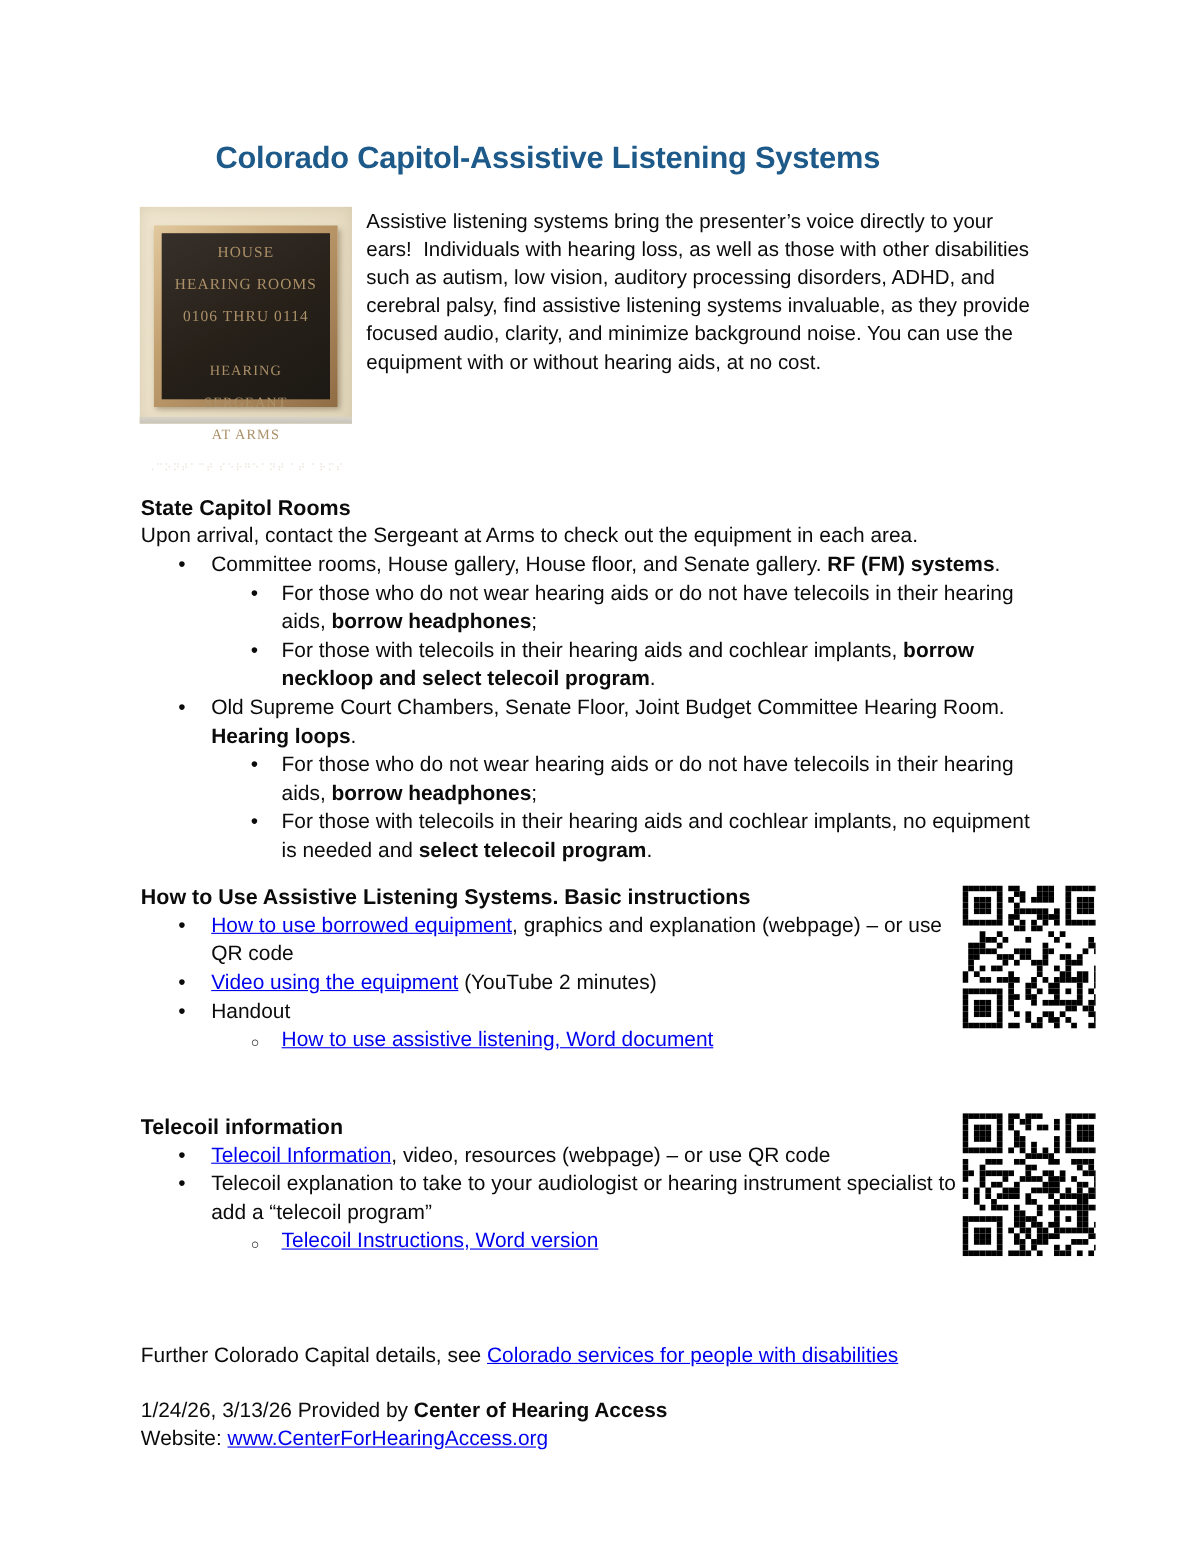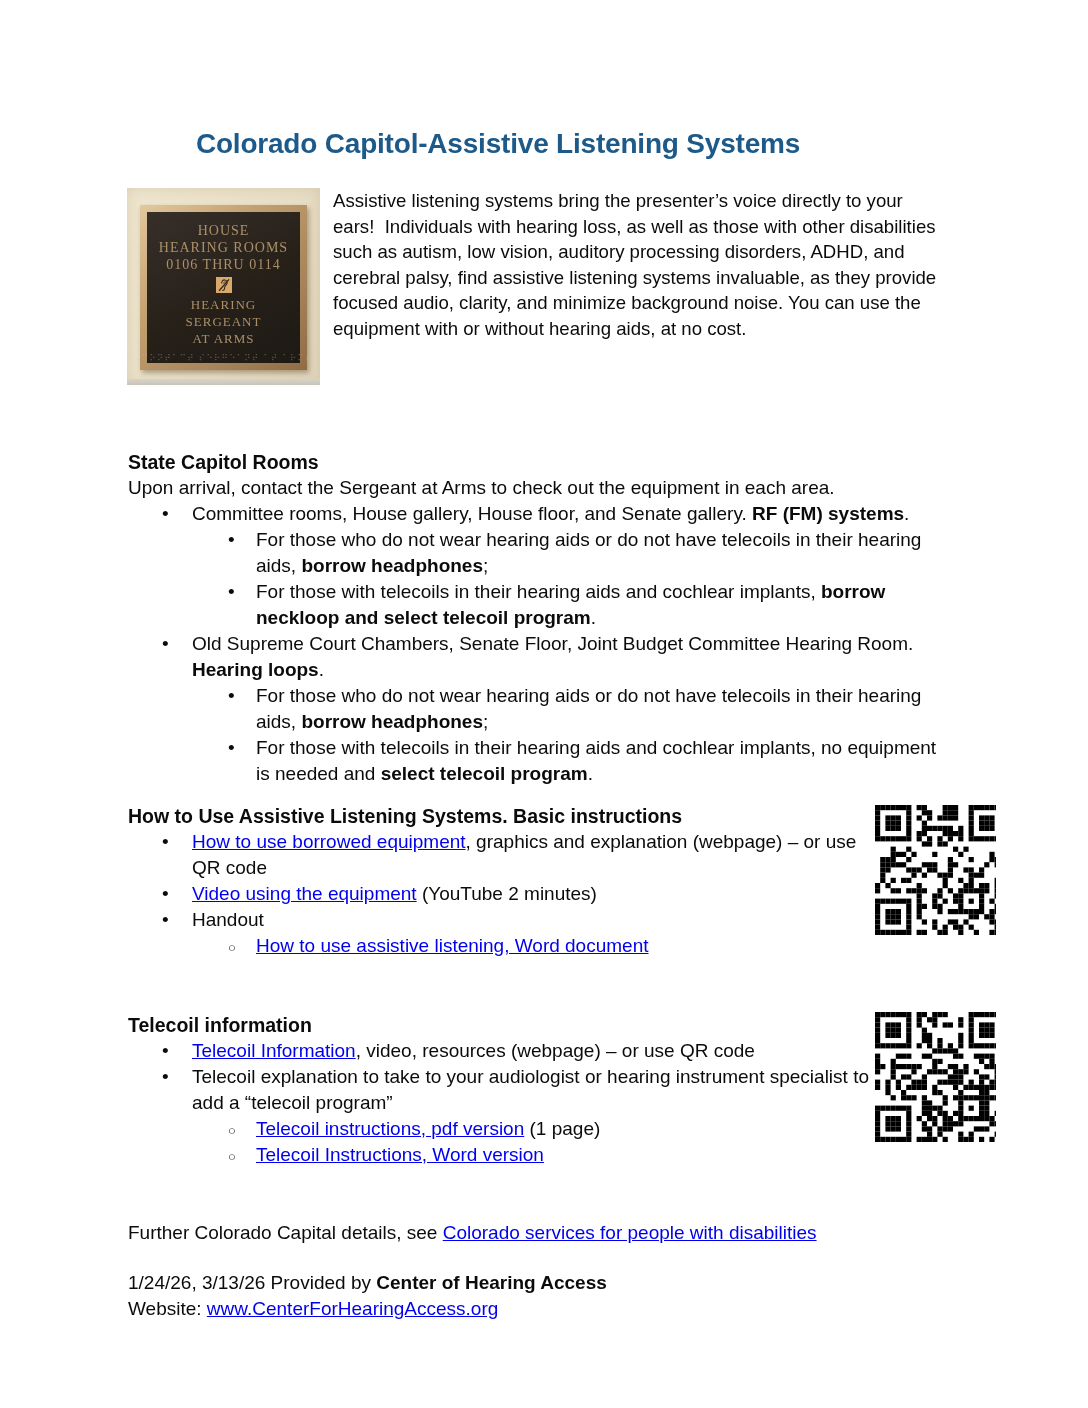--- a/index.html
+++ b/index.html
@@ -31,21 +31,21 @@
     position:absolute; left:13px; right:13px; top:17px; bottom:15px;
     background:linear-gradient(135deg,#e2c99e 0%,#c3a070 35%,#a8855a 70%,#8f6c44 100%);
     box-shadow:2px 3px 5px rgba(90,70,40,.45); padding:7px;
   }
   .plaque-plate {
     width:100%; height:100%;
     background:linear-gradient(150deg,#37302a 0%,#262019 55%,#1d1914 100%);
     display:flex; flex-direction:column; align-items:center; justify-content:flex-start;
     padding-top:10px;
     font-family:"Liberation Serif","DejaVu Serif",serif;
-    color:#ab9068; text-align:center;
+    color:#ab9068; text-align:center;gap:12px;
   }
   .plaque-line { line-height:17px; letter-spacing:1px; font-size:14px; white-space:nowrap; }
   .plaque-line.small { font-size:13px; }
   .plaque-icon { margin:4px 0 3px 0; width:24px; height:24px; }
   .plaque-braille {
     margin-top:6px; font-family:"DejaVu Sans",sans-serif; font-size:9px;
     color:rgba(200,180,150,.35); letter-spacing:1px; white-space:nowrap;
   }
 
   .intro-text { width:610px; font-size:18.6px; line-height:25.6px; }
@@ -447,23 +447,20 @@
 
   <div class="sec" style="top:1012px; width:745px;">
     <div class="sec-heading">Telecoil information</div>
     <ul class="l1">
       <li>
         <a class="doclink" href="#">Telecoil Information</a><span>, video, resources (webpage) – or use QR code</span>
       </li>
       <li>
         <span>Telecoil explanation to take to your audiologist or hearing instrument specialist to add a “telecoil program”</span>
         <ul class="l2 circle">
-          <li>
-            <a class="doclink" href="#">Telecoil instructions, pdf version</a><span> (1 page)</span>
-          </li>
           <li>
             <a class="doclink" href="#">Telecoil Instructions, Word version</a>
           </li>
         </ul>
       </li>
     </ul>
   </div>
   <div class="qr" style="left:875px; top:1012px;">
       <svg viewBox="0 0 125 125">
         <rect x="0" y="0" width="5" height="5"></rect>

